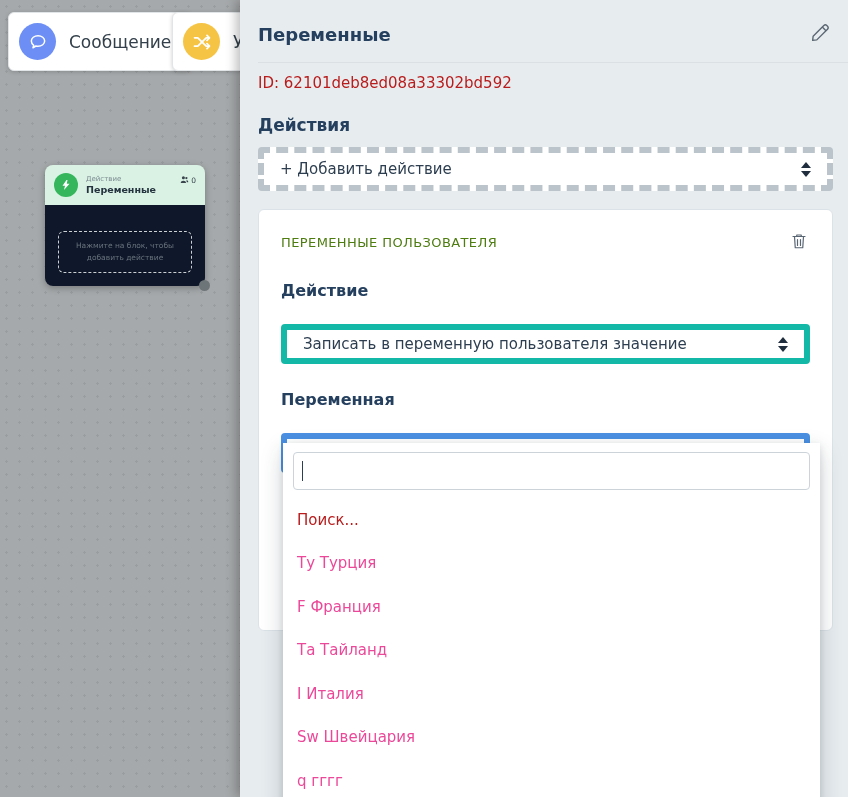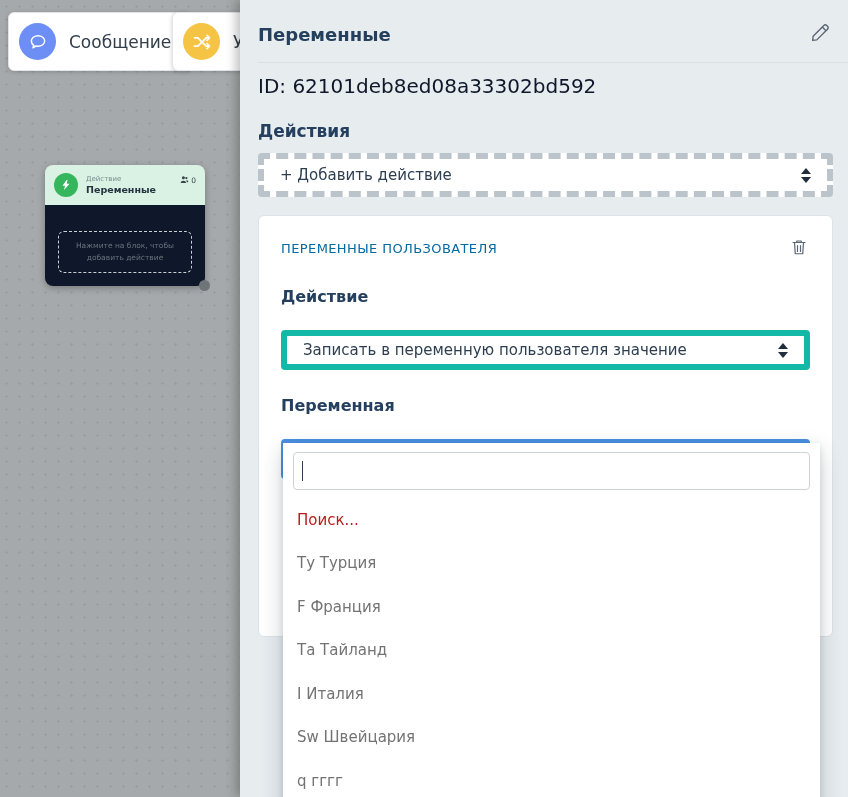--- a/index.html
+++ b/index.html
@@ -59,21 +59,21 @@
   
   .panel {
     position:absolute; left:240px; top:0; width:608px; height:797px;
     background:#e7ecef; z-index:5;
     box-shadow:-4px 0 10px rgba(0,0,0,.25);
   }
   .panel-pad { padding:0 15px 0 18px; }
   .panel-header { display:flex; align-items:center; justify-content:space-between; padding:20px 0 13px; }
   .panel-title { font-size:18px; font-weight:600; color:#25405e; }
   .panel-divider { border-bottom:1px solid #dae0e4; margin-right:-15px; }
-  .id-line { padding-top:11px; font-size:20px; color:#0f172a; }
+  .id-line { padding-top:11px; font-size:15px; color:#b91c1c; }
   .section-heading { margin-top:23px; font-size:17px; font-weight:600; color:#25405e; }
 
   .select {
     background:#fff; border:6px solid #14b8a6; border-radius:4px;
     display:flex; align-items:center; justify-content:space-between;
     padding:0 16px; font-size:15px; color:#2c3e50; cursor:pointer;
   }
   .select.dashed { border-style:dashed; border-color:#bcc4cb; height:44px; margin-top:12px; }
   .select.tall { height:40px; margin-top:24px; }
   .select.focused { border-color:#4a90e2; }
@@ -82,41 +82,41 @@
   .sort-icon { display:inline-flex; flex-direction:column; gap:3px; }
   .sort-icon i { display:block; width:0; height:0; border-left:5px solid transparent; border-right:5px solid transparent; }
   .sort-icon .up { border-bottom:6px solid #1f2d3d; }
   .sort-icon .down { border-top:6px solid #1f2d3d; }
 
   .card {
     margin-top:18px; height:422px; background:#fff;
     border:1px solid #dce3e8; border-radius:6px; padding:20px 22px;
   }
   .card-head { display:flex; align-items:center; justify-content:space-between; }
-  .card-title { font-size:13px; color:#0369a1; letter-spacing:.4px; }
+  .card-title { font-size:13px; color:#4d7c0f; letter-spacing:.4px; }
   .icon-btn { background:none; border:none; cursor:pointer; display:flex; align-items:center; padding:2px; }
   .field-label { margin-top:26px; font-size:16px; font-weight:600; color:#25405e; }
 
   
   .dropdown {
     position:absolute; left:43px; top:443px; width:537px; height:380px;
     background:#fff; border-radius:0 0 8px 8px; z-index:8;
     box-shadow:0 8px 22px rgba(31,45,61,.22), 0 2px 6px rgba(31,45,61,.12);
     padding:9px 10px 0;
   }
   .dd-search {
     height:38px; border:1px solid #ccd4da; border-radius:4px; background:#fff;
     display:flex; align-items:center; padding:0 8px; cursor:text;
   }
   .caret { width:1px; height:20px; background:#2c3e50; animation:blink 1s steps(1) infinite; }
   @keyframes blink { 50% { opacity:0; } }
   .dd-list { margin-top:8px; }
   .dd-item {
     height:43.5px; display:flex; align-items:center; padding:0 4px;
-    font-size:15px; color:#737373; cursor:pointer;
+    font-size:15px; color:#ec4899; cursor:pointer;
   }
   .dd-item.muted { color:#b91c1c; }
 </style>
 </head>
 <body>
 
 <div class="tool-btn" style="left:8px;">
   <span class="badge badge-msg">
     <svg width="20" height="20" viewBox="0 0 24 24" fill="none" stroke="#ffffff" stroke-width="1.8" stroke-linejoin="round">
       <path d="M12 4.5c4.5 0 8 2.8 8 6.3s-3.5 6.3-8 6.3c-.9 0-1.7-.1-2.5-.3L6 19l.9-3C5.2 14.8 4 12.9 4 10.8 4 7.3 7.5 4.5 12 4.5z"></path>

